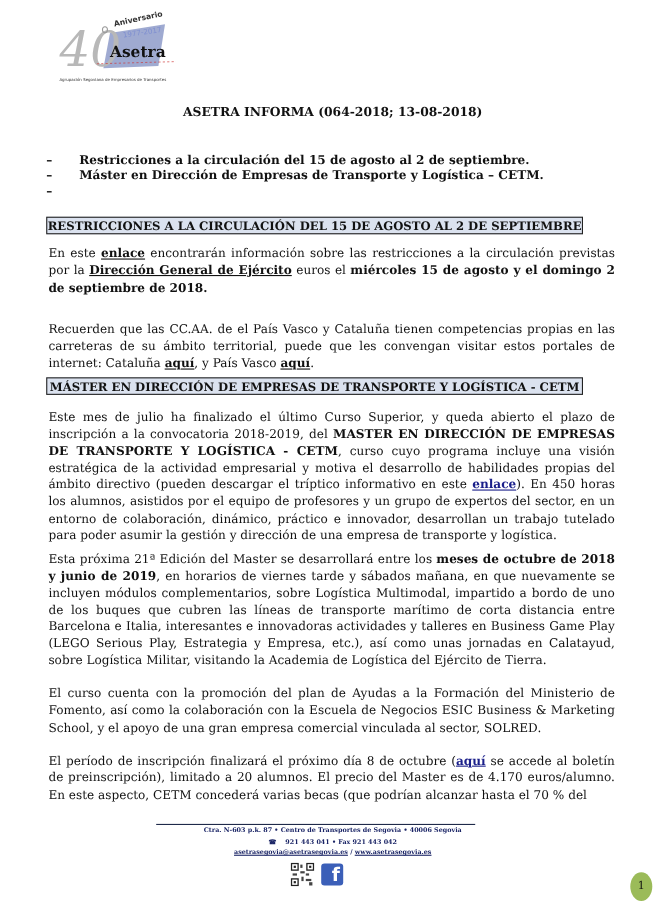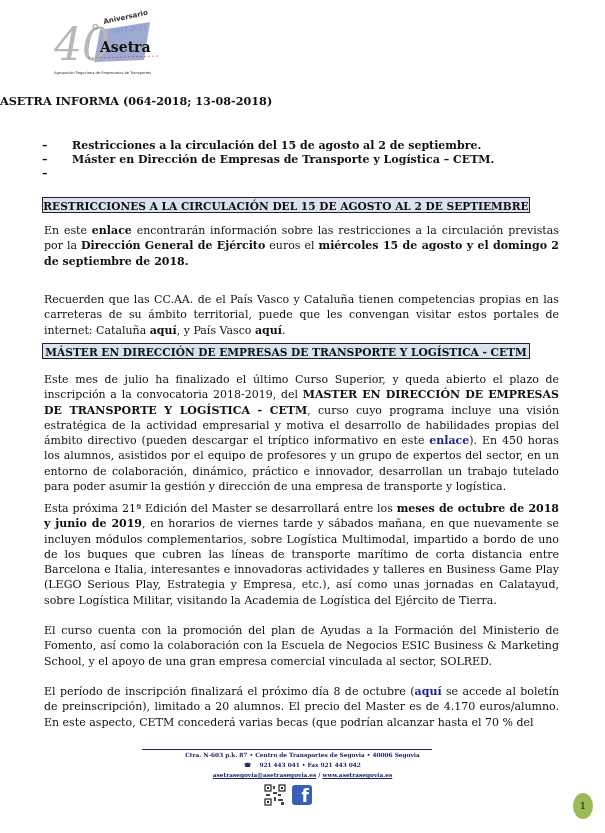--- a/index.html
+++ b/index.html
@@ -1,29 +1,29 @@
 <!DOCTYPE html>
 <html><head>
 <meta charset="utf-8">
 <style>
   html, body { margin: 0; padding: 0; background: #ffffff; }
   body { width: 605px; height: 833px; position: relative; overflow: hidden;
          font-family: "DejaVu Serif", "Liberation Serif", serif; color: #111; }
   .logo { position: absolute; left: 52px; top: 8px; width: 116px; height: 70px; }
-  .doc-title { position: absolute; left: 0; width: 605px; top: 94px; 
+  .doc-title { position: absolute; left: 0; width: 605px; top: 94px; text-align: center;
                font-weight: bold; font-size: 11.2px; letter-spacing: 0px; }
   .bullets { position: absolute; left: 42px; top: 139px; width: 520px; font-size: 11px; line-height: 14px; font-weight: bold; }
   .bullets .row { display: flex; }
   .bullets .dash { width: 30px; }
   .section-head { position: absolute; left: 42px; width: 488px; height: 16px;
                   border: 1px solid #222; background: #dbe2ef; text-align: center;
                   font-weight: bold; font-size: 10.6px; line-height: 16px; box-sizing: border-box; }
   .para { position: absolute; left: 44px; width: 515px; font-size: 11px; line-height: 15.3px; text-align: justify; }
   .para b { font-weight: bold; }
-  .link { font-weight: bold; color: #111; cursor: pointer; }
+  .link { text-decoration: underline; font-weight: bold; color: #111; cursor: pointer; }
   .link.blue { color: #1a1f8a; }
   .footer-rule { position: absolute; left: 142px; top: 749px; width: 290px; height: 1px; background: #1f2a4a; }
   .footer-line { position: absolute; left: 0; width: 605px; text-align: center; font-size: 5.8px; color: #1b2566; font-weight: bold; }
   .footer-line .u { text-decoration: underline; color: #1b2566; }
   .qr { position: absolute; left: 264px; top: 784px; width: 22px; height: 22px; }
   .fb { position: absolute; left: 292px; top: 785px; width: 20px; height: 20px; background: #3b5fb8; border-radius: 3px;
         color: #fff; font-family: "DejaVu Sans", sans-serif; font-weight: bold; font-size: 17px; line-height: 22px; text-align: right; padding-right: 3px; box-sizing: border-box; }
   .page-num { position: absolute; left: 573px; top: 793px; width: 20px; height: 26px; border-radius: 50%; background: #9bbb59;
               text-align: center; line-height: 26px; font-size: 10px; color: #111; }
 </style>

